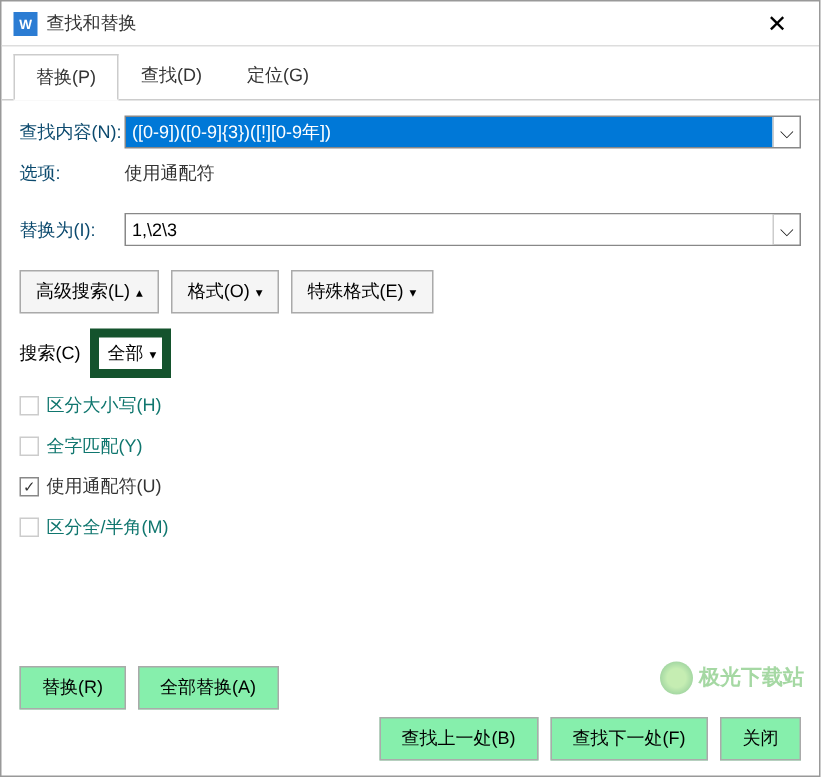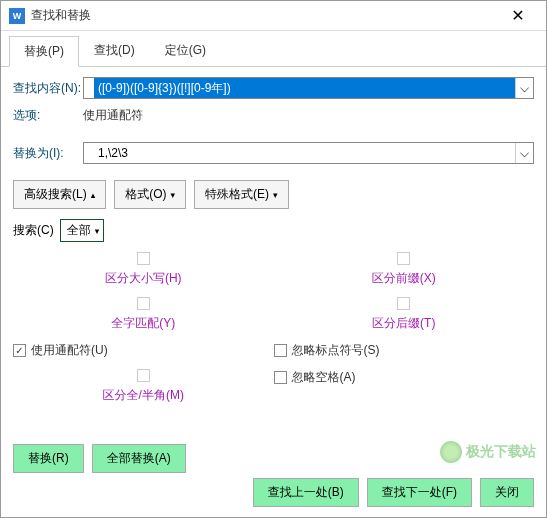--- a/index.html
+++ b/index.html
@@ -8,33 +8,33 @@
 .app-icon { width: 16px; height: 16px; background: #2b7cd3; display: flex; align-items: center; justify-content: center; color: #fff; font-size: 9px; font-weight: bold; margin-right: 6px; }
 .title-text { flex: 1; color: #333; }
 .close-btn { width: 40px; height: 28px; display: flex; align-items: center; justify-content: center; font-size: 16px; cursor: pointer; }
 .tabs { display: flex; padding: 4px 8px 0 8px; border-bottom: 1px solid #ccc; }
 .tab { padding: 6px 14px; border: 1px solid transparent; cursor: pointer; color: #333; }
 .tab.active { border: 1px solid #ccc; border-bottom: 1px solid #fff; background: #fff; position: relative; top: 1px; }
 .content { padding: 10px 12px; }
 .row { display: flex; align-items: center; margin-bottom: 8px; }
 .label { width: 70px; color: #0c4a6e; }
 .combo { flex: 1; display: flex; border: 1px solid #888; height: 22px; }
-.combo input { flex: 1; border: none; outline: none; padding: 0 4px; font-size: 12px; margin-left: 10px; }
+.combo input { flex: 1; border: none; outline: none; padding: 0 4px; font-size: 12px; }
 .combo input.highlighted { background: #0078d7; color: #fff; }
 .combo-arrow { width: 18px; display: flex; align-items: center; justify-content: center; border-left: 1px solid #ccc; cursor: pointer; }
 .static-val { padding-left: 0; color: #333; }
 .btn-row { display: flex; gap: 8px; margin: 16px 0 10px 0; }
 .btn-d { border: 1px solid #aaa; background: #f5f5f5; padding: 5px 10px; cursor: pointer; display: inline-flex; align-items: center; gap: 4px; }
 .arrow-down { font-size: 9px; }
 .search-scope { display: flex; align-items: center; gap: 6px; margin-bottom: 10px; }
-.scope-combo { border: 1px solid #14532d; display: inline-flex; align-items: center; padding: 2px 4px 2px 6px; gap: 4px; cursor: pointer; }
+.scope-combo { border: 6px solid #14532d; display: inline-flex; align-items: center; padding: 2px 4px 2px 6px; gap: 4px; cursor: pointer; }
 .checks { display: flex; }
 .check-col { flex: 1; }
 .check-item { display: flex; align-items: center; gap: 5px; margin-bottom: 10px; color: #333; }
-.check-item.disabled { color: #a21caf; flex-direction: column; }
+.check-item.disabled { color: #0f766e; }
 .checkbox { width: 13px; height: 13px; border: 1px solid #888; display: flex; align-items: center; justify-content: center; font-size: 10px; background: #fff; }
 .check-item.disabled .checkbox { border-color: #ccc; }
 .checkbox.checked::after { content: "✓"; color: #333; }
 .bottom-btns { position: absolute; bottom: 44px; left: 12px; display: flex; gap: 8px; }
 .bottom-btns2 { position: absolute; bottom: 10px; right: 12px; display: flex; gap: 8px; }
 .btn { border: 1px solid #aaa; background: #86efac; padding: 5px 14px; cursor: pointer; }
 .watermark { position: absolute; right: 10px; bottom: 54px; opacity: 0.45; display: flex; align-items: center; gap: 4px; pointer-events: none; }
 .wm-icon { width: 22px; height: 22px; border-radius: 50%; background: radial-gradient(circle, #7fd957 40%, #3aa935 70%); position: relative; }
 .wm-text { color: #3aa935; font-size: 14px; font-weight: bold; }
 </style>
@@ -108,38 +108,20 @@
         </div>
       <div class="check-item">
           <div class="checkbox checked"></div>
           <span>使用通配符(U)</span>
         </div>
       <div class="check-item disabled">
           <div class="checkbox"></div>
           <span>区分全/半角(M)</span>
         </div>
     </div>
-    <div class="check-col">
-      <div class="check-item disabled">
-          <div class="checkbox"></div>
-          <span>区分前缀(X)</span>
-        </div>
-      <div class="check-item disabled">
-          <div class="checkbox"></div>
-          <span>区分后缀(T)</span>
-        </div>
-      <div class="check-item">
-          <div class="checkbox"></div>
-          <span>忽略标点符号(S)</span>
-        </div>
-      <div class="check-item">
-          <div class="checkbox"></div>
-          <span>忽略空格(A)</span>
-        </div>
-    </div>
   </div>
 </div>
 
 <div class="bottom-btns">
   <div class="btn">替换(R)</div>
   <div class="btn">全部替换(A)</div>
 </div>
 
 <div class="watermark">
   <div class="wm-icon"></div>

